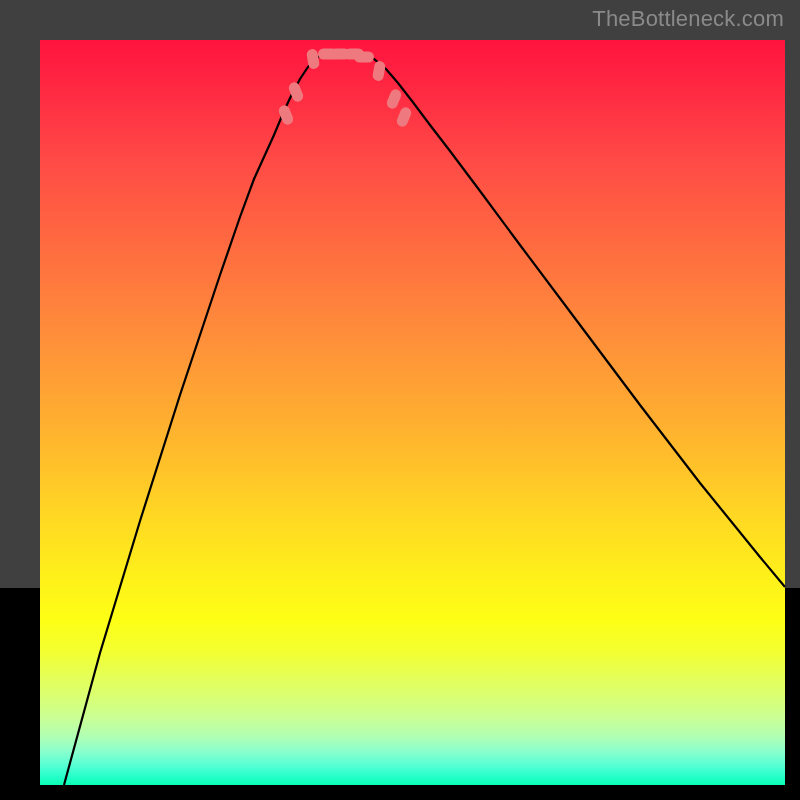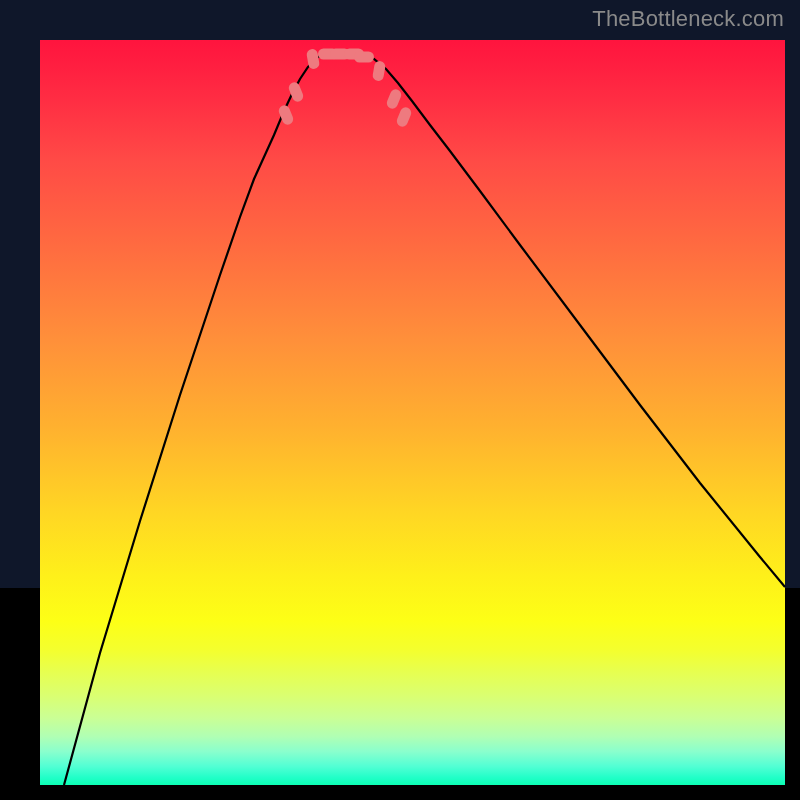--- a/index.html
+++ b/index.html
@@ -10,21 +10,21 @@
     background: #000;
     overflow: hidden;
     font-family: Arial, Helvetica, sans-serif;
   }
   .frame {
     position: absolute;
     left: 0;
     top: 0;
     width: 800px;
     height: 588px;
-    background: #0f172a;
+    background: #404040;
   }
   .plot {
     position: absolute;
     left: 40px;
     top: 40px;
     width: 745px;
     height: 745px;
     background: linear-gradient(
       to bottom,
       #ff143e 0%,

